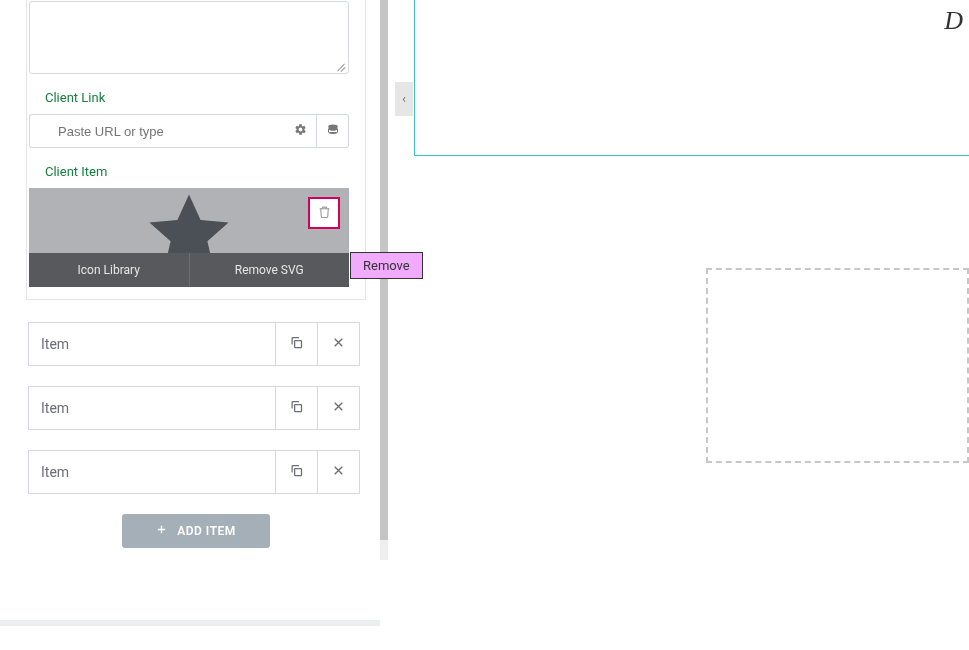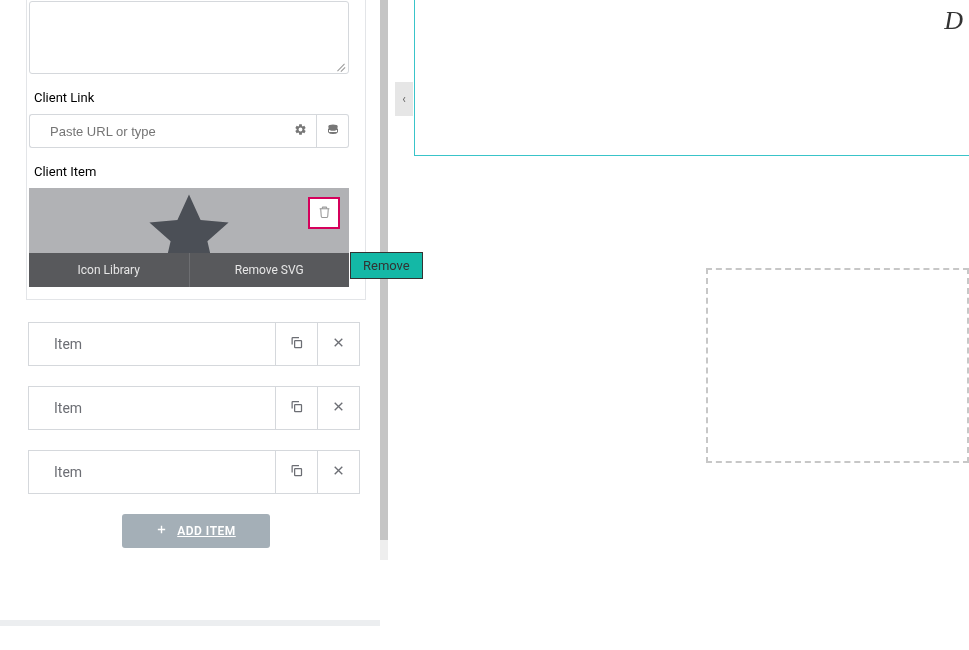--- a/index.html
+++ b/index.html
@@ -102,34 +102,34 @@
     .textarea-resize::after {
       content: "";
       position: absolute;
       background: #999;
       height: 1px;
     }
     .textarea-resize::before { width: 10px; bottom: 3px; transform: rotate(-45deg); }
     .textarea-resize::after  { width: 6px;  bottom: 1px; right: 0; transform: rotate(-45deg); }
 
     .field-label {
-      color: #000000;
+      color: #15803d;
       font-size: 13px;
-      margin: 16px 0 9px 5px;
+      margin: 16px 0 9px 16px;
     }
     .url-row {
       display: flex;
       width: 320px;
     }
     .url-input {
       flex: 1;
       border: 1px solid #d5d8dc;
       border-right: none;
       border-radius: 3px 0 0 3px;
-      padding: 8px 20px;
+      padding: 8px 28px;
       font-size: 13px;
       color: #999;
       background: #fff;
       outline: none;
     }
     .url-btn {
       width: 32px;
       height: 34px;
       border: 1px solid #d5d8dc;
       border-left: none;
@@ -201,21 +201,20 @@
     }
 
     .item-row {
       width: 332px;
       height: 44px;
       border: 1px solid #d5d8dc;
       display: flex;
       align-items: center;
       margin-bottom: 20px;
       background: #fff;
-      padding-left: 13px;
     }
     .item-label {
       flex: 1;
       padding-left: 12px;
       color: #6c6e74;
       font-size: 14px;
     }
     .item-btn {
       width: 42px;
       height: 100%;
@@ -235,28 +234,27 @@
       width: 148px;
       height: 34px;
       margin: 0 auto;
       background: #a4afb7;
       color: #fff;
       font-size: 12px;
       font-weight: 600;
       letter-spacing: 0.5px;
       border-radius: 3px;
       cursor: pointer;
-      text-decoration: underline;
     }
 
     .tooltip {
       position: absolute;
       left: 350px;
       top: 252px;
-      background: #14b8a6;
+      background: #f0abfc;
       border: 1px solid #333;
       padding: 5px 12px;
       font-size: 13px;
       color: #333;
       z-index: 50;
     }
 
     .bottom-divider {
       position: absolute;
       left: 0;

